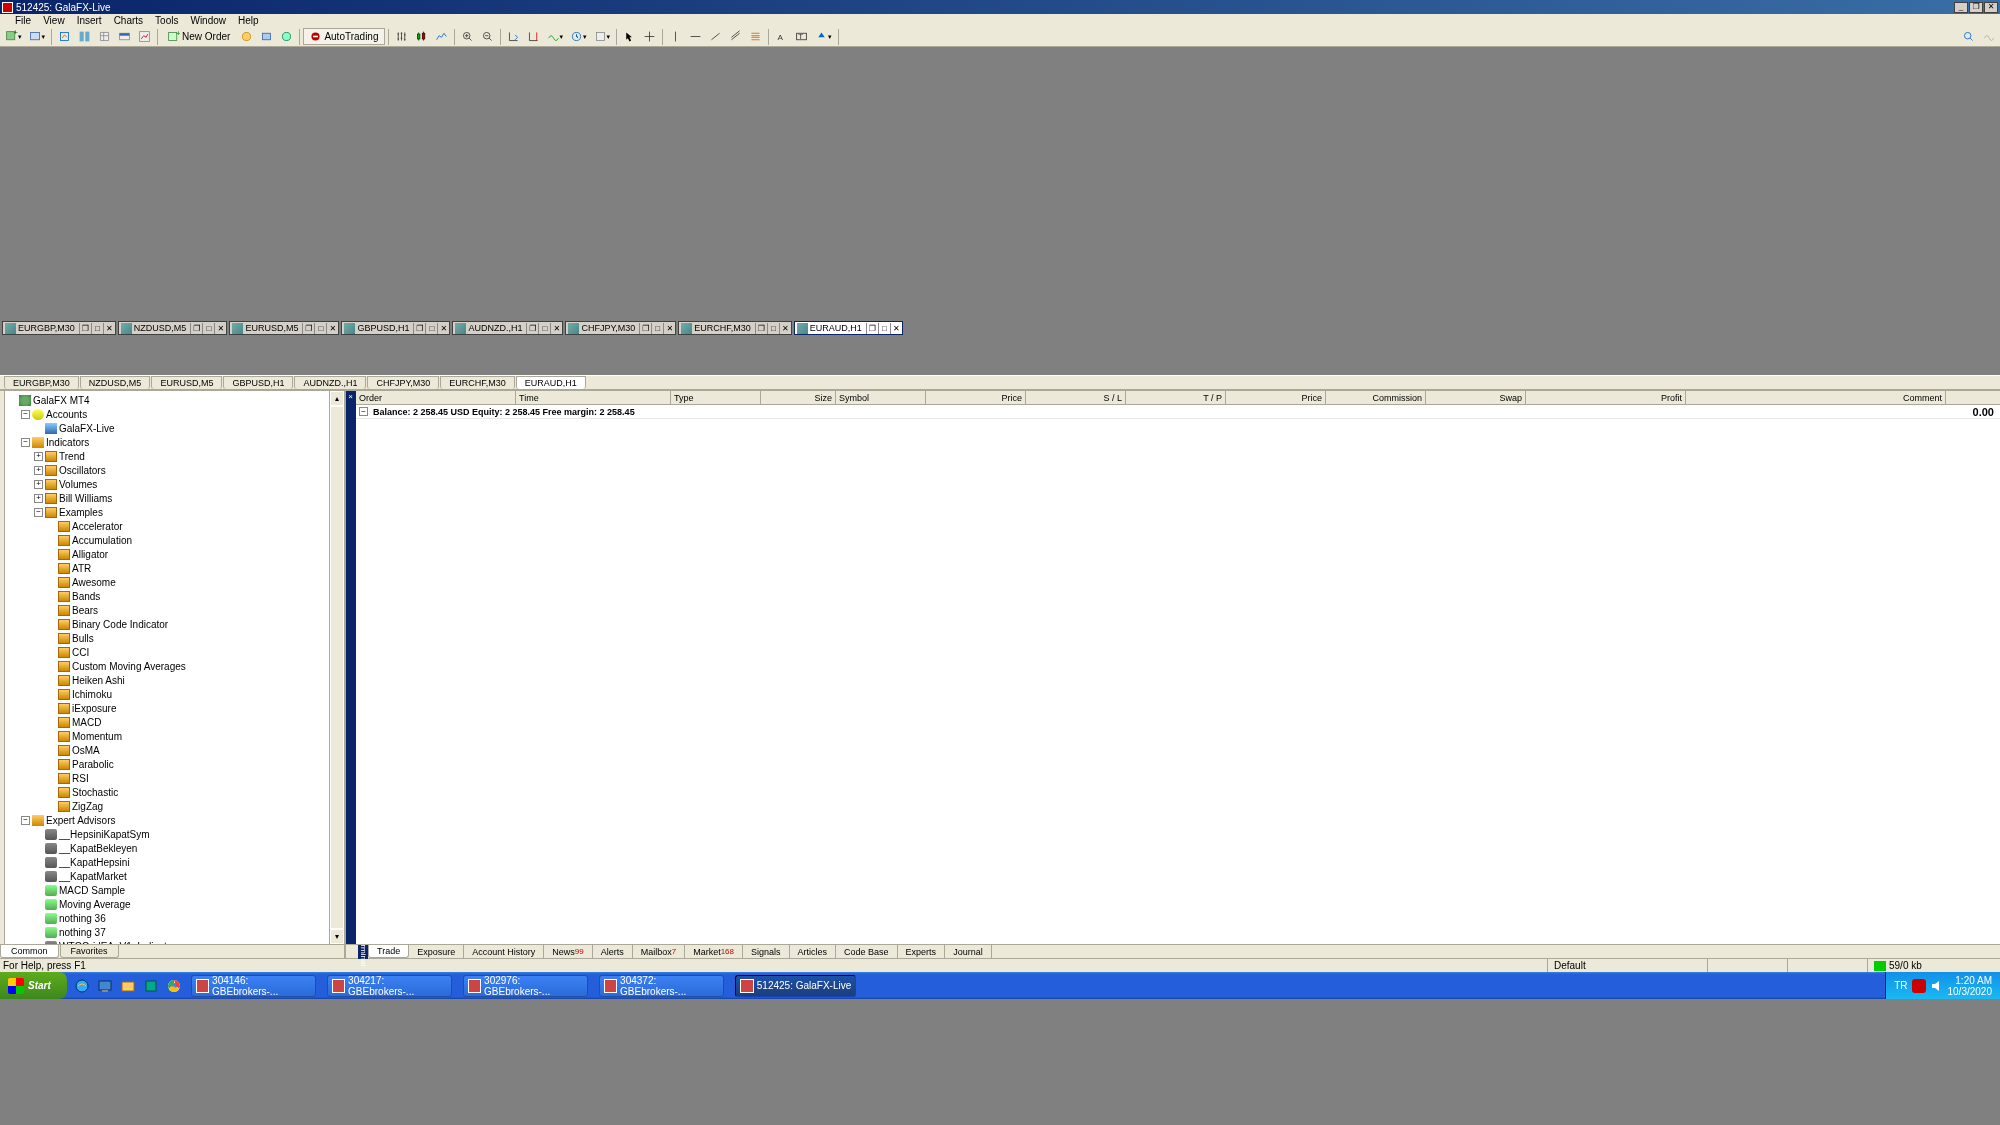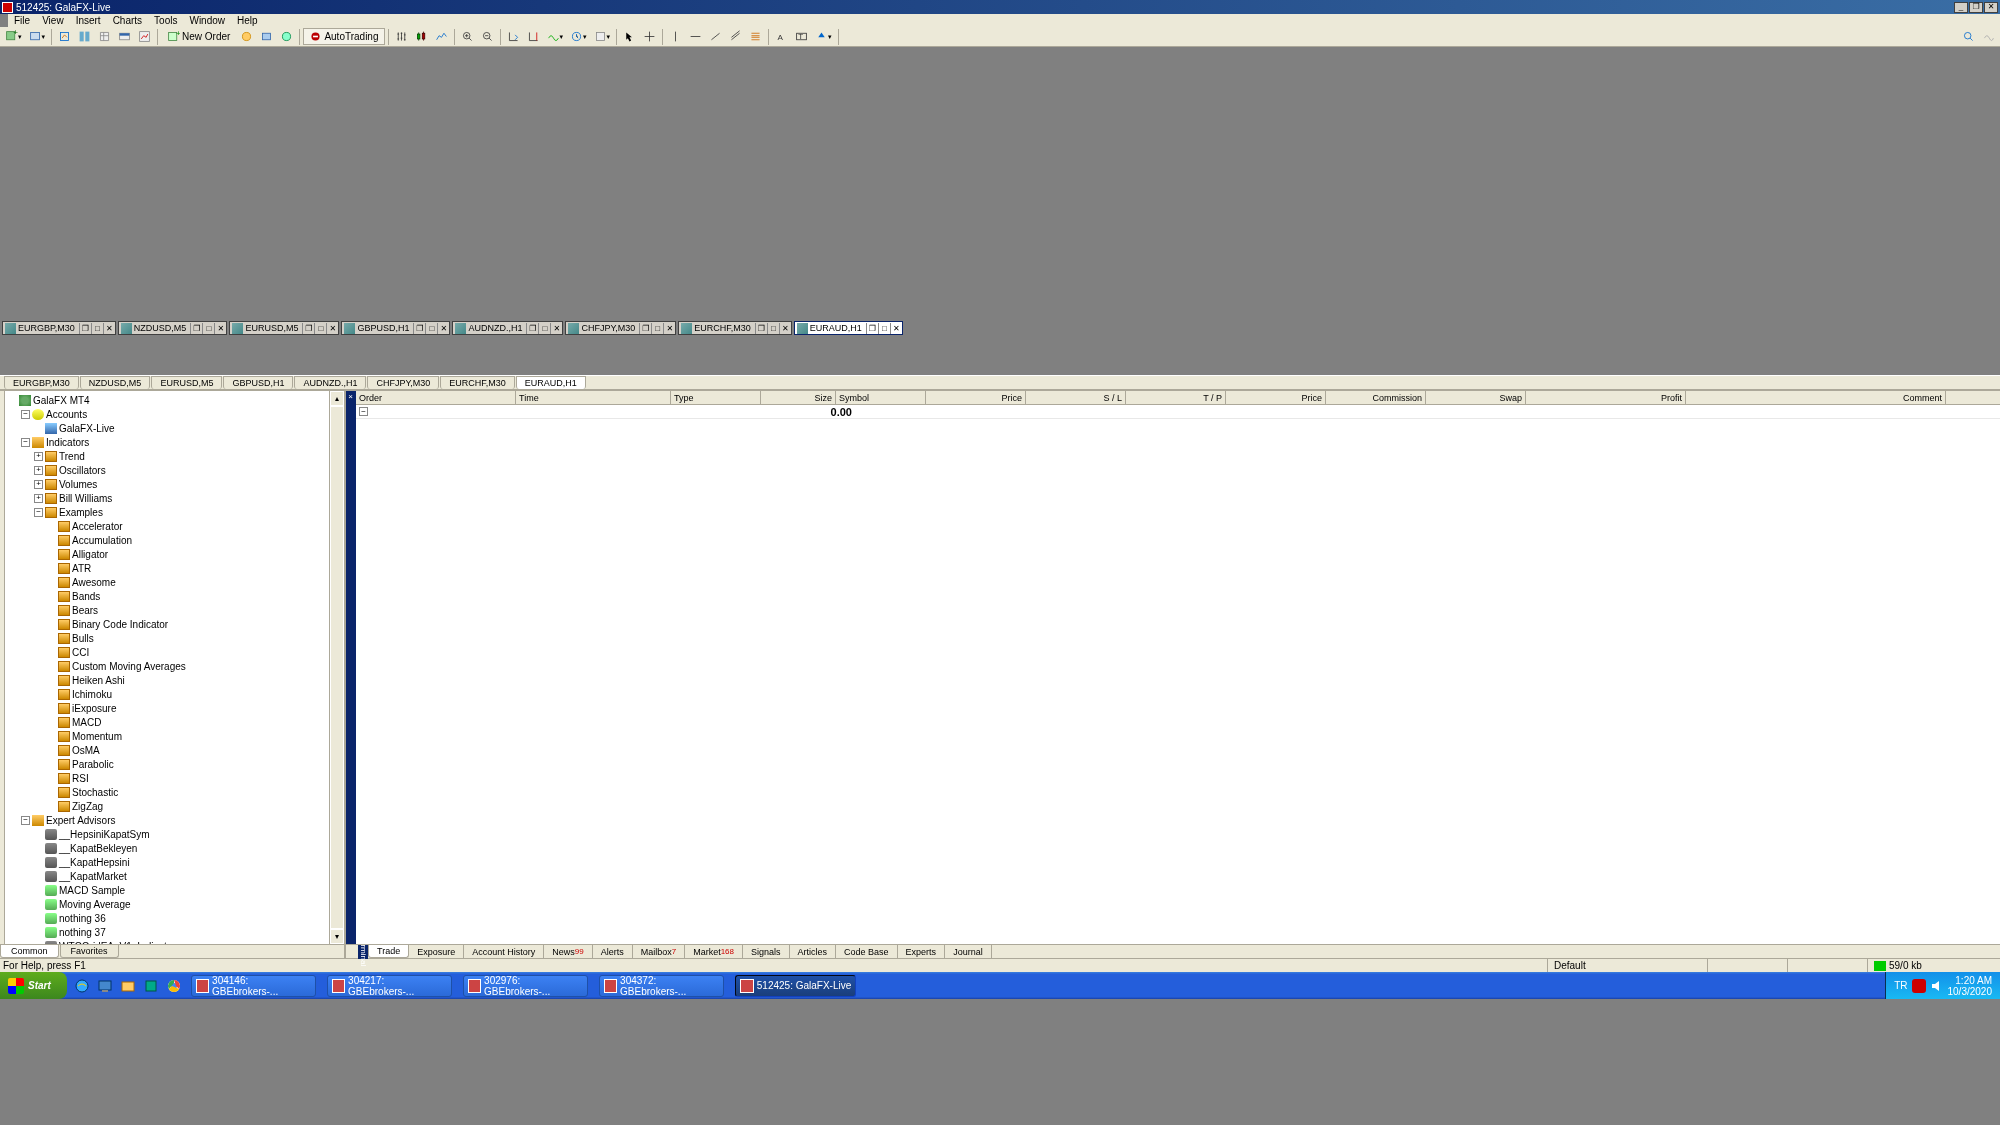--- a/index.html
+++ b/index.html
@@ -1,21 +1,21 @@
 <!DOCTYPE html>
 <html><head>
 <meta charset="utf-8">
 <style>
 * { margin:0; padding:0; box-sizing:border-box; font-family:"Tahoma",sans-serif; font-size:10px; }
 html,body { width:2000px; height:1125px; overflow:hidden; background:#808080; }
 .titlebar { height:14px; background:linear-gradient(to right,#0a246a,#3a6ea5); display:flex; align-items:center; color:#fff; padding:0 2px; }
 .titlebar .icon { width:11px; height:11px; background:#c00; border:1px solid #fff; margin-right:3px; }
 .titlebar .spacer { flex:1; }
 .titlebar .winbtn { width:14px; height:11px; background:#d4d0c8; border:1px solid #404040; margin-left:1px; display:flex; align-items:center; justify-content:center; color:#000; font-size:8px; line-height:1; }
-.menubar { height:13px; background:#ece9d8; display:flex; align-items:center; padding:0 0;margin-left:8px; }
+.menubar { height:13px; background:#ece9d8; display:flex; align-items:center; padding:0 9px; }
 .menubar .item { padding:0 6px; cursor:default; }
 .toolbar { height:20px; background:#ece9d8; border-bottom:1px solid #aca899; display:flex; align-items:center; padding:0 2px; gap:1px; }
 .toolbar .sep { width:1px; height:16px; background:#aca899; margin:0 2px; }
 .toolbar .btn { min-width:17px; height:17px; border:1px solid transparent; display:flex; align-items:center; justify-content:center; padding:0 2px; }
 .toolbar .btn svg { width:13px; height:13px; }
 .toolbar .btn.wide { padding:0 5px; gap:2px; }
 .toolbar .tf { min-width:20px; height:17px; display:flex; align-items:center; justify-content:center; font-size:9px; border:1px solid transparent; color:#333;margin-top:47px; }
 .toolbar .tf.active { border:1px inset #316ac5; background:#c1d2ee; }
 .mdi { position:relative; background:#808080; }
 .mdi-tabs-row { position:absolute; left:2px; display:flex; gap:2px; }
@@ -633,20 +633,21 @@
             <div class="c" style="width: 100px; justify-content: flex-end;">S / L</div>
             <div class="c" style="width: 100px; justify-content: flex-end;">T / P</div>
             <div class="c" style="width: 100px; justify-content: flex-end;">Price</div>
             <div class="c" style="width: 100px; justify-content: flex-end;">Commission</div>
             <div class="c" style="width: 100px; justify-content: flex-end;">Swap</div>
             <div class="c" style="width: 160px; justify-content: flex-end;">Profit</div>
             <div class="c" style="width: 260px; justify-content: flex-end;">Comment</div>
           </div>
         <div class="row">
           <div class="exp">−</div>
+          <div class="txt">Balance: 2 258.45 USD  Equity: 2 258.45  Free margin: 2 258.45</div>
           <div class="profit" style="width:487px;padding-right:6px">0.00</div>
         </div>
         <div style="flex:1;background:#fff"></div>
       </div>
     </div>
     <div class="term-tabs" id="term-tabs">
       <div class="term-gutter-label" style="height:14px">Terminal</div>
     <div class="t active">Trade</div>
         <div class="t">Exposure</div>
         <div class="t">Account History</div>

